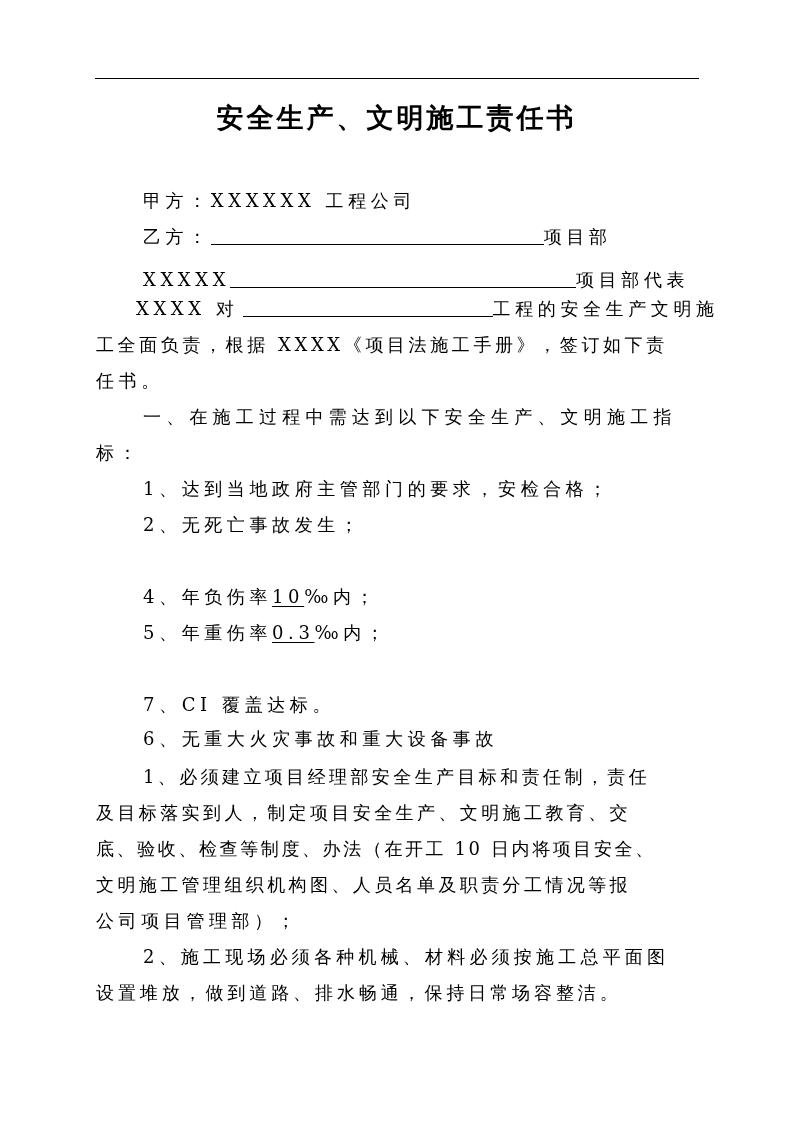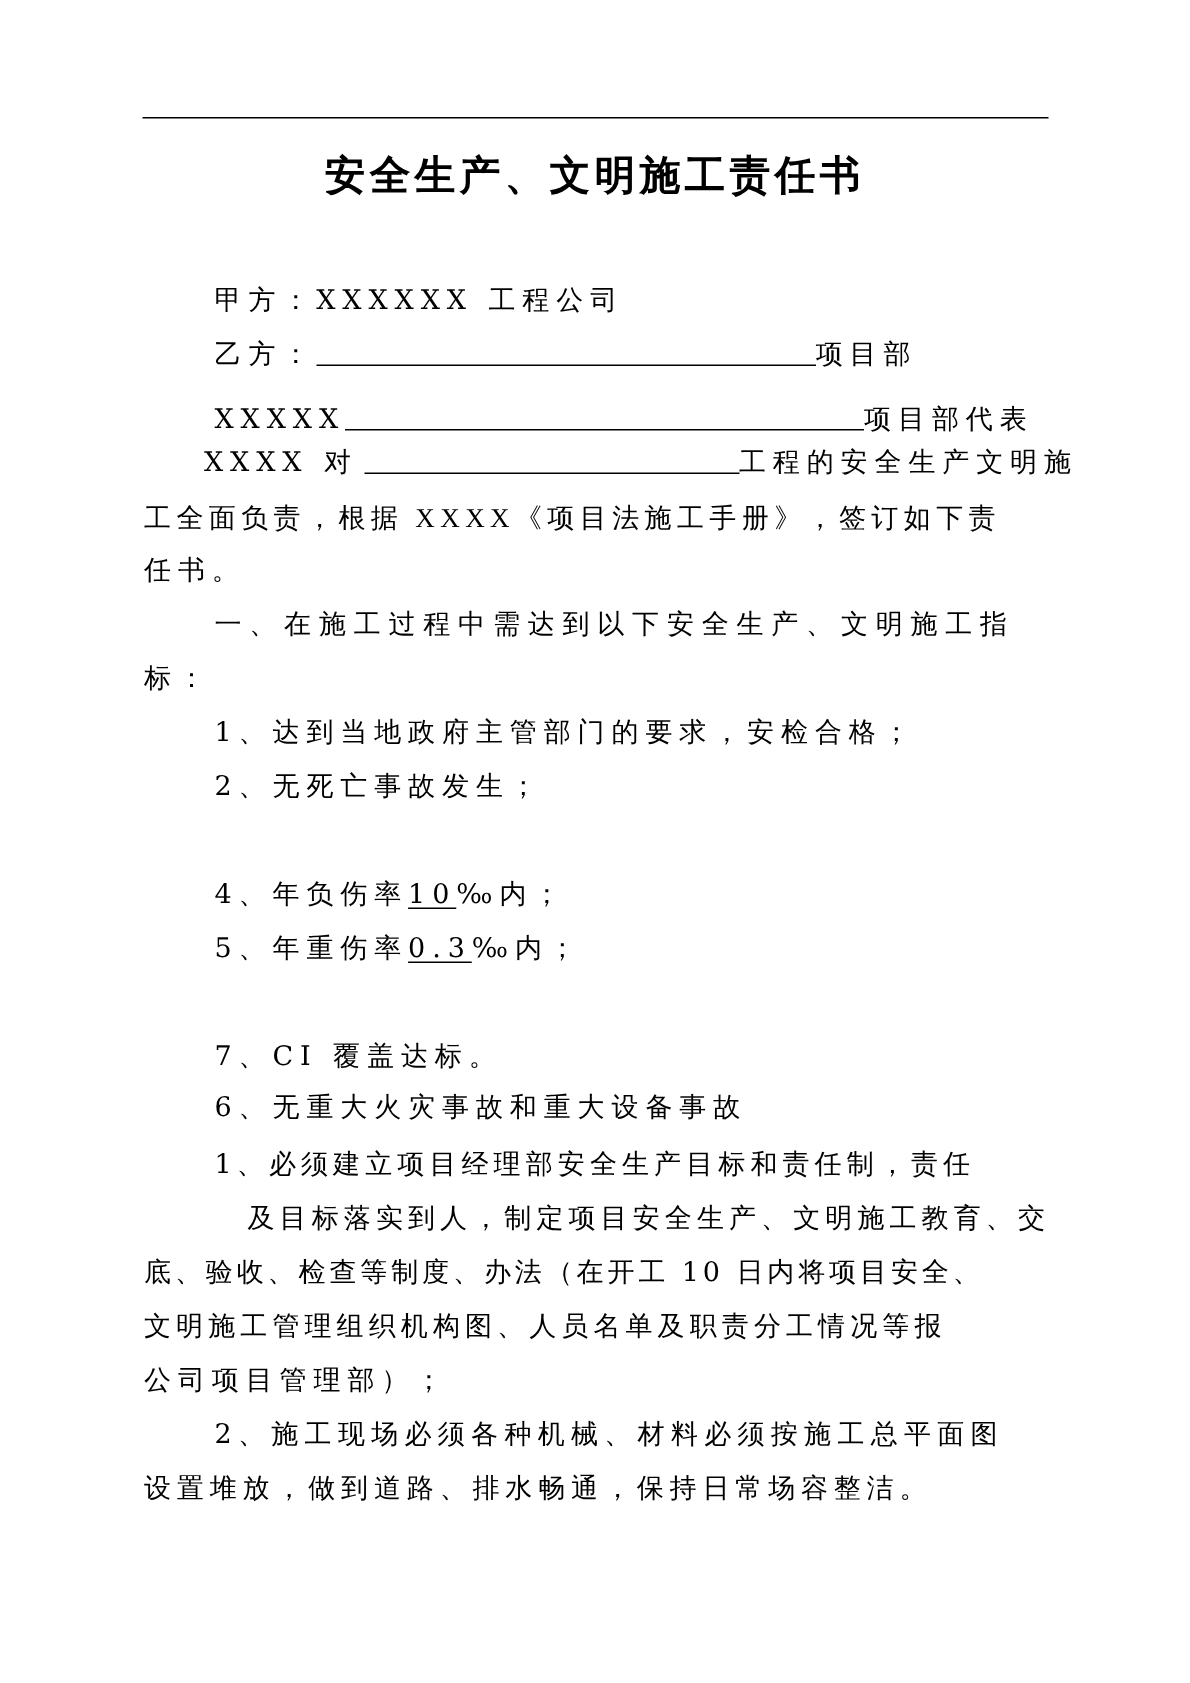--- a/index.html
+++ b/index.html
@@ -34,39 +34,39 @@
   </div>
 
   <div class="line indent" style="top:241px;margin-top:21px;">
     <span>XXXXX</span><span class="blank" style="width:346px;"></span><span>项目部代表</span>
   </div>
 
   <div class="line" style="top:291px;margin-left:40px;">
     <span>XXXX 对</span><span class="blank" style="width:250px; margin-left:4px;"></span><span>工程的安全生产文明施</span>
   </div>
 
-  <div class="line" style="top:327px; letter-spacing:3.6px;font-family:Liberation Serif, serif;">工全面负责，根据 XXXX《项目法施工手册》，签订如下责</div>
+  <div class="line" style="top:327px; letter-spacing:3.6px;">工全面负责，根据 XXXX《项目法施工手册》，签订如下责</div>
   <div class="line" style="top:363px;">任书。</div>
 
   <div class="line indent" style="top:399px; letter-spacing:5.2px;">一、在施工过程中需达到以下安全生产、文明施工指</div>
   <div class="line" style="top:435px;">标：</div>
 
   <div class="line indent" style="top:471px;">1、达到当地政府主管部门的要求，安检合格；</div>
   <div class="line indent" style="top:507px;">2、无死亡事故发生；</div>
   <div class="line indent" style="top:579px;">
     <span>4、年负伤率</span><span class="u">10</span><span>‰内；</span>
   </div>
   <div class="line indent" style="top:615px;">
     <span>5、年重伤率</span><span class="u">0.3</span><span>‰内；</span>
   </div>
   <div class="line indent" style="top:677px;margin-top:44px;">6、无重大火灾事故和重大设备事故</div>
   <div class="line indent" style="top:687px;">7、CI 覆盖达标。</div>
 
 
   <div class="line indent" style="top:759px; letter-spacing:3.4px;">1、必须建立项目经理部安全生产目标和责任制，责任</div>
-  <div class="line" style="top:795px; letter-spacing:3.4px;text-align:right;">及目标落实到人，制定项目安全生产、文明施工教育、交</div>
+  <div class="line" style="top:795px; letter-spacing:3.4px;">及目标落实到人，制定项目安全生产、文明施工教育、交</div>
   <div class="line" style="top:831px; letter-spacing:2.6px;">底、验收、检查等制度、办法（在开工 10 日内将项目安全、</div>
   <div class="line" style="top:867px; letter-spacing:3.4px;">文明施工管理组织机构图、人员名单及职责分工情况等报</div>
   <div class="line" style="top:903px;">公司项目管理部）；</div>
 
   <div class="line indent" style="top:939px; letter-spacing:4.2px;">2、施工现场必须各种机械、材料必须按施工总平面图</div>
   <div class="line" style="top:975px; letter-spacing:3.9px;">设置堆放，做到道路、排水畅通，保持日常场容整洁。</div>
 </div>
 
 </body></html>

